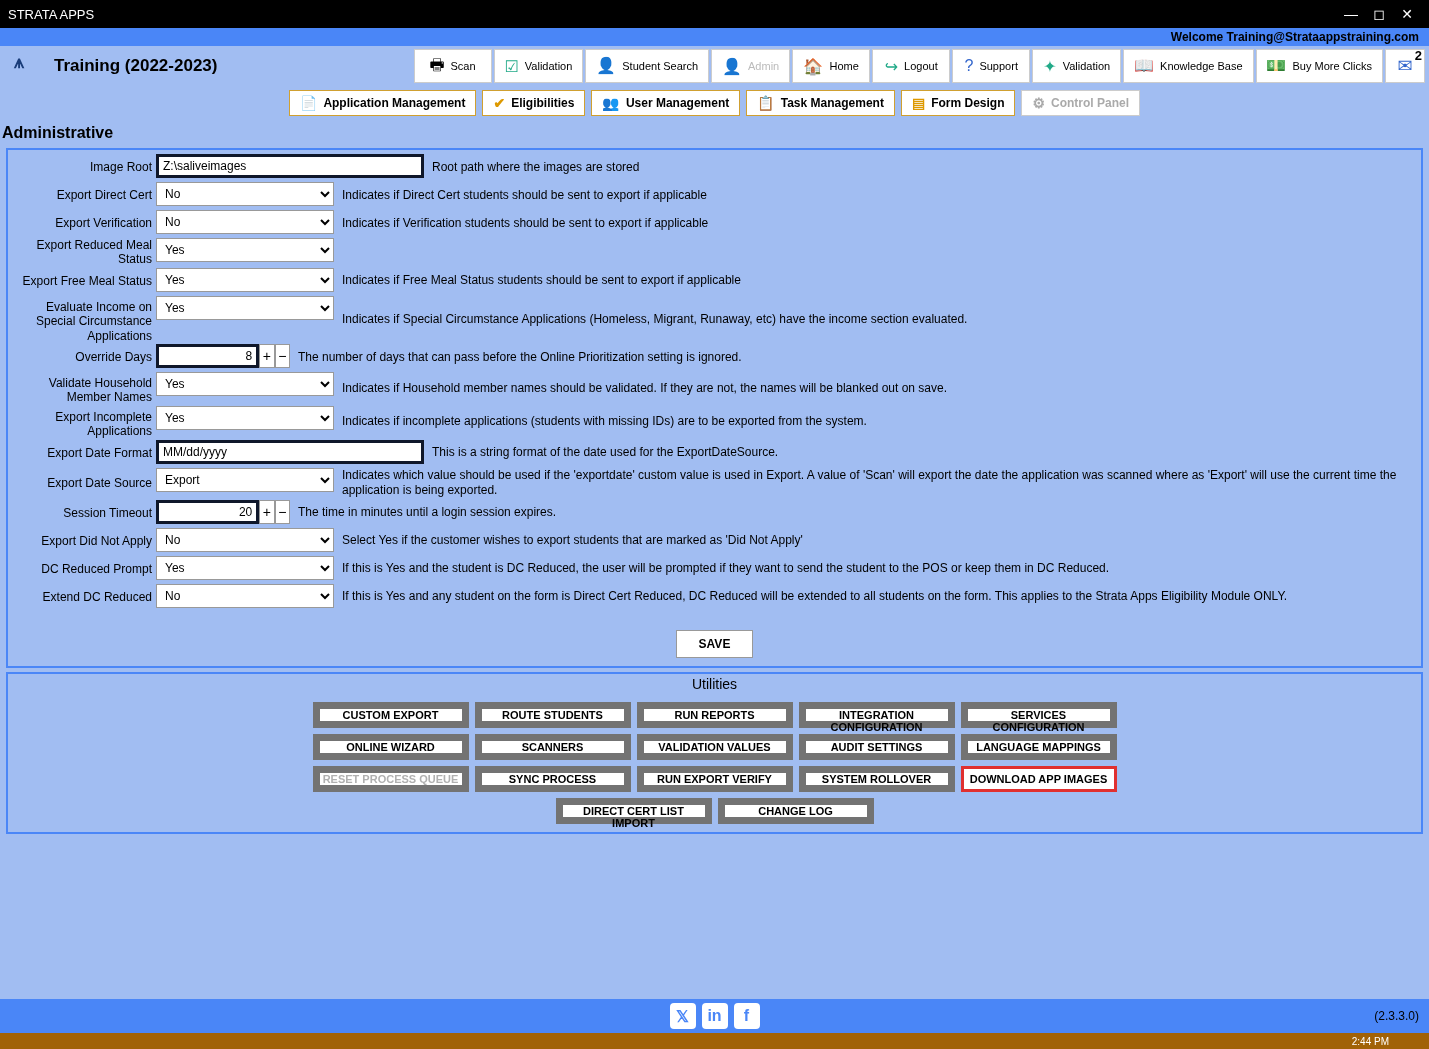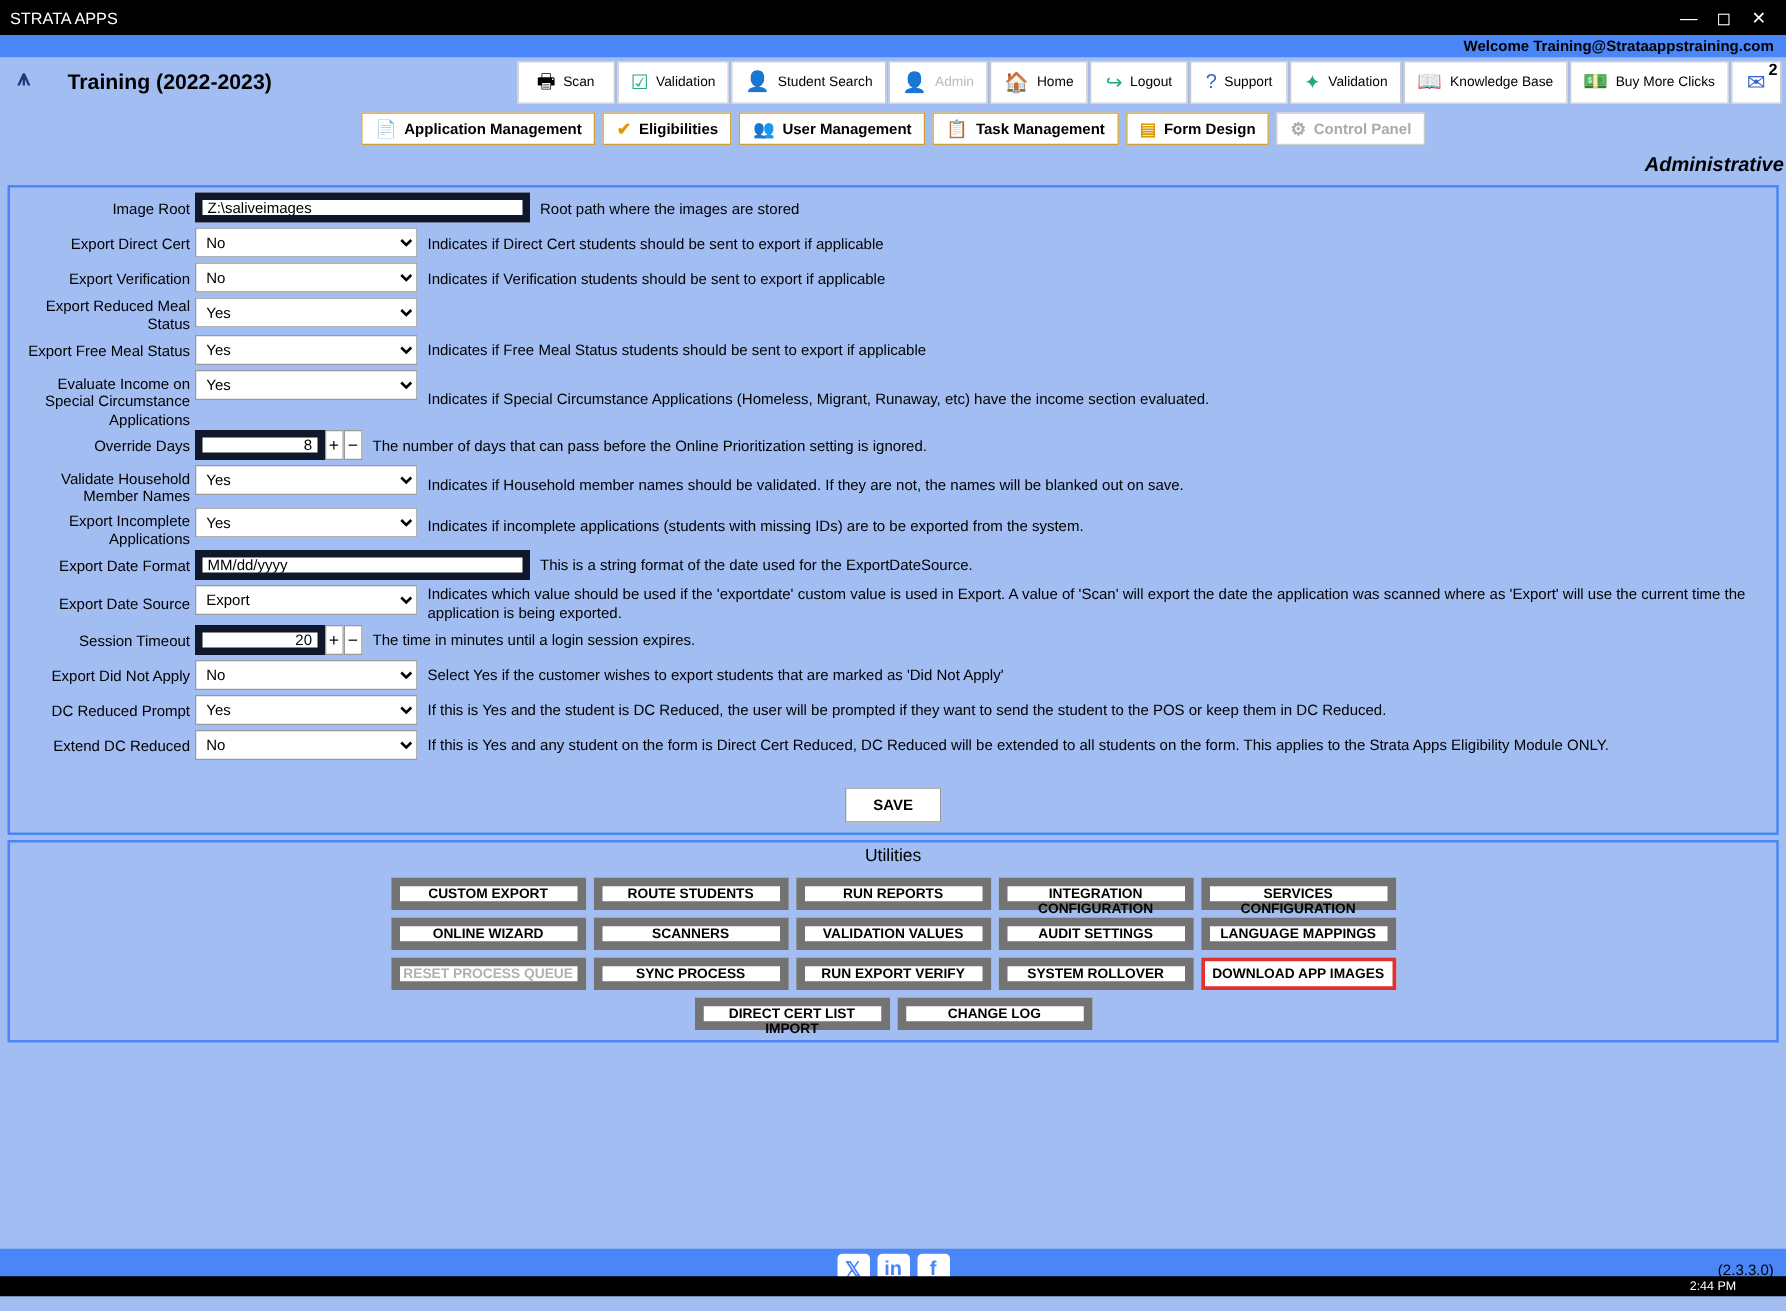--- a/index.html
+++ b/index.html
@@ -18,51 +18,51 @@
 .navbtn .ico { font-size: 16px; }
 .navbtn.two-line { flex-direction: row; line-height: 1.1; text-align: center; }
 .mailbadge { background: #fff; border: 1px solid #ccc; height: 34px; width: 40px; position: relative; display: flex; align-items: center; justify-content: center; cursor: pointer; }
 .mailbadge .count { position: absolute; top: -2px; right: 2px; font-weight: bold; font-size: 13px; }
 
 .subnav { display: flex; justify-content: center; gap: 6px; padding: 4px 0 6px; }
 .subbtn { background: #fff; border: 1px solid #d0a030; padding: 4px 10px; font-size: 12px; font-weight: bold; display: flex; align-items: center; gap: 6px; cursor: pointer; }
 .subbtn .ico { font-size: 14px; }
 .subbtn.disabled { color: #aaa; border-color: #ccc; }
 
-.page-title { text-align: right; font-weight: bold; font-size: 16px; padding: 2px; font-style: italic; }
+.page-title { text-align: left; font-weight: bold; font-size: 16px; padding: 2px; }
 
 .panel { border: 2px solid #4a86f7; margin: 4px 6px; background: #a1bdf2; }
 .panel-title { text-align: center; font-size: 14px; padding: 2px; }
 
 .settings-grid { padding: 4px 8px 10px; }
 .row { display: flex; align-items: flex-start; min-height: 27px; margin-bottom: 1px; }
 .lbl { width: 140px; text-align: right; padding-right: 4px; font-size: 12px; line-height: 1.2; align-self: center; }
 .lbl.tall { align-self: flex-start; padding-top: 4px; }
 .ctrl { width: 268px; }
-.ctrl input[type=text] { width: 100%; height: 24px; border: 6px solid #0f172a; padding: 0 4px; font-size: 12px; }
+.ctrl input[type=text] { width: 100%; height: 24px; border: 3px solid #0f172a; padding: 0 4px; font-size: 12px; }
 .ctrl select { width: 178px; height: 24px; border: 1px solid #999; font-size: 12px; background: #fff; padding: 0 4px; }
 .desc { flex: 1; font-size: 12px; padding-left: 8px; line-height: 1.3; align-self: center; }
 .stepper { display: inline-flex; align-items: center; }
 .stepper input { width: 90px; text-align: right; padding-right: 4px; height: 24px; border: 1px solid #999; font-size: 12px; }
 .stepbtn { background: #fff; border: 1px solid #999; width: 20px; height: 24px; font-size: 14px; cursor: pointer; display: flex; align-items: center; justify-content: center; }
 
 .savewrap { text-align: center; padding: 8px; }
 .savebtn { background: #fff; border: 1px solid #999; padding: 6px 22px; font-weight: bold; font-size: 12px; cursor: pointer; }
 
 .util-grid { display: flex; flex-wrap: wrap; justify-content: center; gap: 6px; padding: 8px; max-width: 840px; margin: 0 auto; }
 .utilbtn { background: #fff; border: 7px solid #737373; width: 156px; height: 26px; font-size: 11px; font-weight: bold; cursor: pointer; }
 .utilbtn.disabled { color: #b0b0b0; }
 .utilbtn.highlight { border: 3px solid #e03030; }
 
 .footer { position: absolute; bottom: 16px; left: 0; right: 0; height: 34px; background: #4a86f7; display: flex; align-items: center; justify-content: center; }
 .social { display: flex; gap: 6px; }
 .social .sicon { width: 26px; height: 26px; background: #fff; color: #4a86f7; border-radius: 4px; display: flex; align-items: center; justify-content: center; font-weight: bold; font-size: 16px; }
 .version { position: absolute; right: 10px; font-size: 12px; color: #000; }
 
-.taskbar { position: absolute; bottom: 12px; left: 0; right: 0; height: 16px; background: #000000; }
+.taskbar { position: absolute; bottom: 0; left: 0; right: 0; height: 16px; background: #a16207; }
 .time { position: absolute; right: 40px; bottom: 2px; color: #fff; font-size: 10px; }
 </style>
 </head>
 <body>
 
 <div class="titlebar">
   <span>STRATA APPS</span>
   <span class="spacer"></span>
   <span class="winbtn">—</span>
   <span class="winbtn">◻</span>

